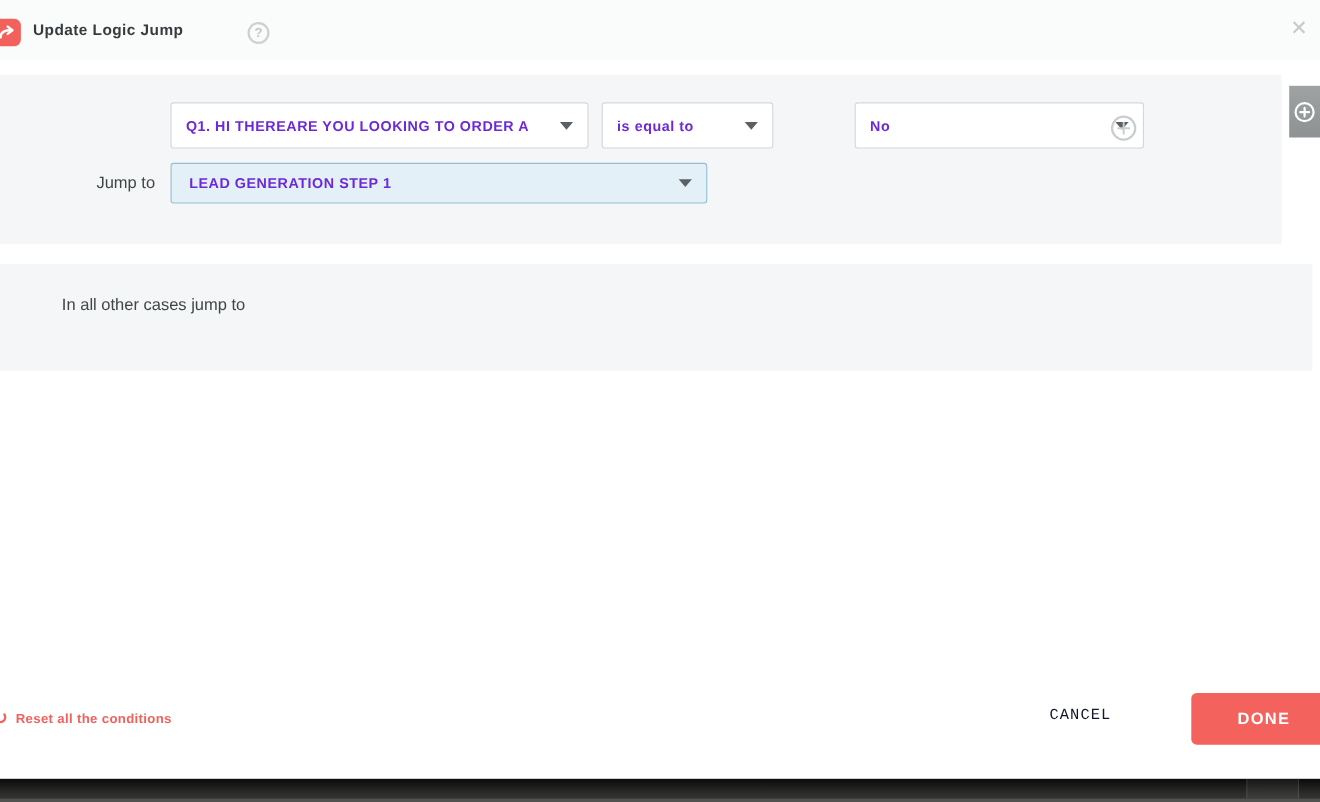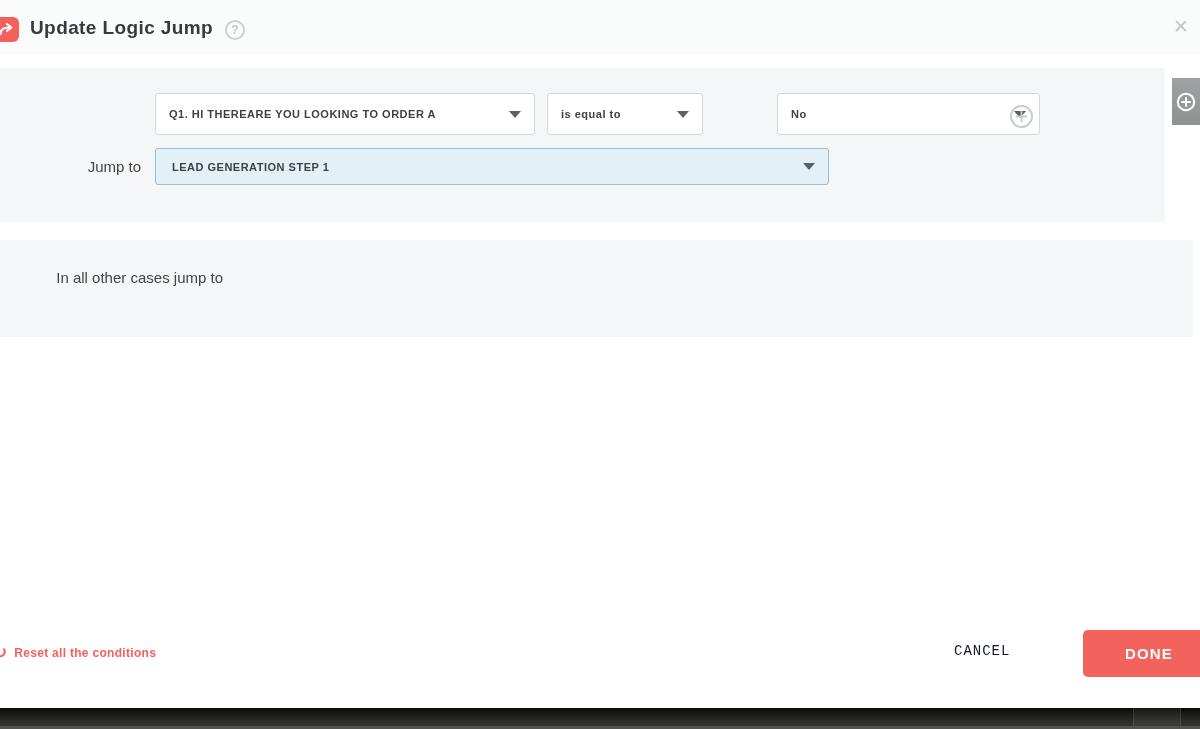--- a/index.html
+++ b/index.html
@@ -16,21 +16,21 @@
     position: absolute; left: 0; top: 0; width: 1200px; height: 55px;
     background: #fafbfb;
   }
   .jump-icon {
     position: absolute; left: -6px; top: 17px; width: 25px; height: 25px;
     background: #f3615c; border-radius: 6px;
     display: flex; align-items: center; justify-content: center;
   }
   .modal-title {
     position: absolute; left: 30px; top: 0; height: 55px; line-height: 55px;
-    font-size: 19px; font-weight: 700; color: #363c3e; letter-spacing: 0.4px;
+    font-size: 14px; font-weight: 700; color: #363c3e; letter-spacing: 0.4px;
   }
   .help-circle {
     position: absolute; left: 225px; top: 20px; width: 20px; height: 20px;
     border: 2px solid #ccd0d1; border-radius: 50%;
     color: #c3c7c8; font-size: 12px; font-weight: 700;
     display: flex; align-items: center; justify-content: center;
     cursor: pointer;
   }
   .close-x {
     position: absolute; left: 1173px; top: 16px;
@@ -53,34 +53,34 @@
 
   
   .select {
     position: absolute;
     background: #ffffff;
     border: 1px solid #d4d8da; border-radius: 3px;
     display: flex; align-items: center; justify-content: space-between;
     padding: 0 13px; cursor: pointer;
   }
   .select .sel-txt {
-    font-size: 11px; font-weight: 700; color: #404040; letter-spacing: 0.5px;
+    font-size: 13px; font-weight: 700; color: #6d28d9; letter-spacing: 0.5px;
     white-space: nowrap; overflow: hidden;
   }
   .caret {
     width: 0; height: 0; margin-left: 10px; flex-shrink: 0;
     border-left: 6px solid transparent; border-right: 6px solid transparent;
     border-top: 7px solid #5a6064;
   }
   .select.blue { background: #e4f0f7; border-color: #95bed3; }
 
   .sel-question { left: 155px; top: 25px; width: 380px; height: 42px; }
   .sel-operator { left: 547px; top: 25px; width: 156px; height: 42px; }
   .sel-answer   { left: 735px; top: 25px; width: 263px; height: 42px; margin-left: 42px; }
-  .sel-jumpsto  { left: 155px; top: 80px; width: 674px; height: 37px; padding-left: 16px; }
+  .sel-jumpsto  { left: 155px; top: 80px; width: 488px; height: 37px; padding-left: 16px; }
   .sel-otherwise{ left: 236px; top: 28px; width: 568px; height: 37px; }
 
   .add-condition-btn {
     position: absolute; left: 1010px; top: 37px; width: 23px; height: 23px;
     border: 2px solid #c9cdce; border-radius: 50%;
     color: #c9cdce; display: flex; align-items: center; justify-content: center;
     cursor: pointer; background: transparent;
   }
 
   

